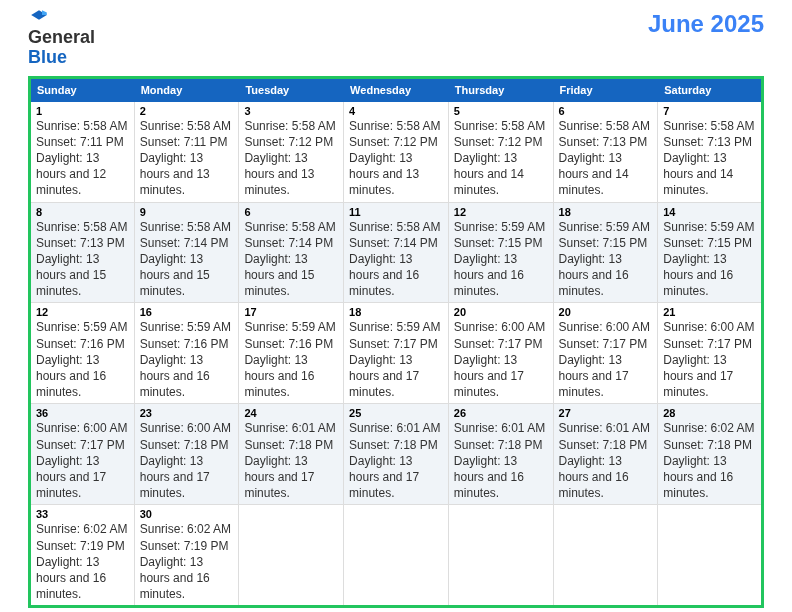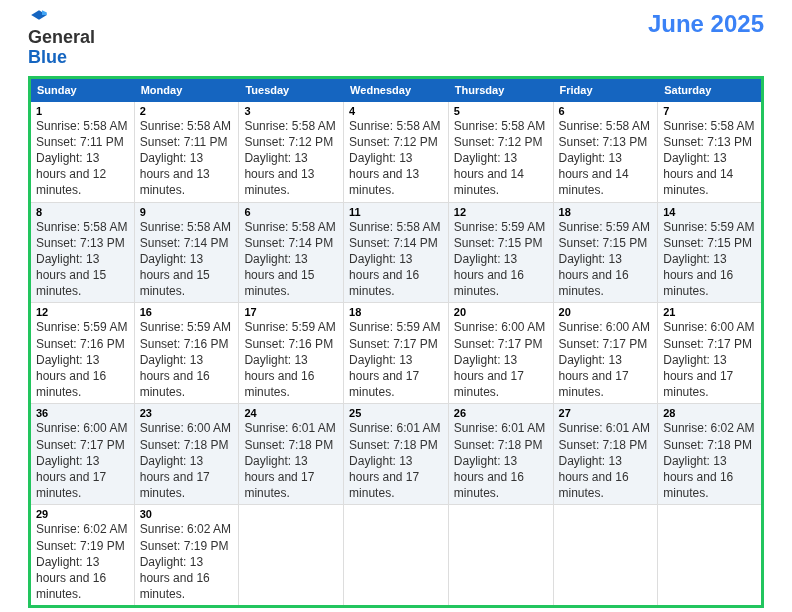--- a/index.html
+++ b/index.html
@@ -357,21 +357,21 @@
         <span class="day-num">28</span>
         <div class="day-info">
           Sunrise: 6:02 AM<br>
           Sunset: 7:18 PM<br>
           Daylight: 13 hours and 16 minutes.
         </div>
       </td>
         </tr>
         <tr>
           <td>
-        <span class="day-num">29</span>
+        <span class="day-num">33</span>
         <div class="day-info">
           Sunrise: 6:02 AM<br>
           Sunset: 7:19 PM<br>
           Daylight: 13 hours and 16 minutes.
         </div>
       </td>
           <td>
         <span class="day-num">30</span>
         <div class="day-info">
           Sunrise: 6:02 AM<br>

